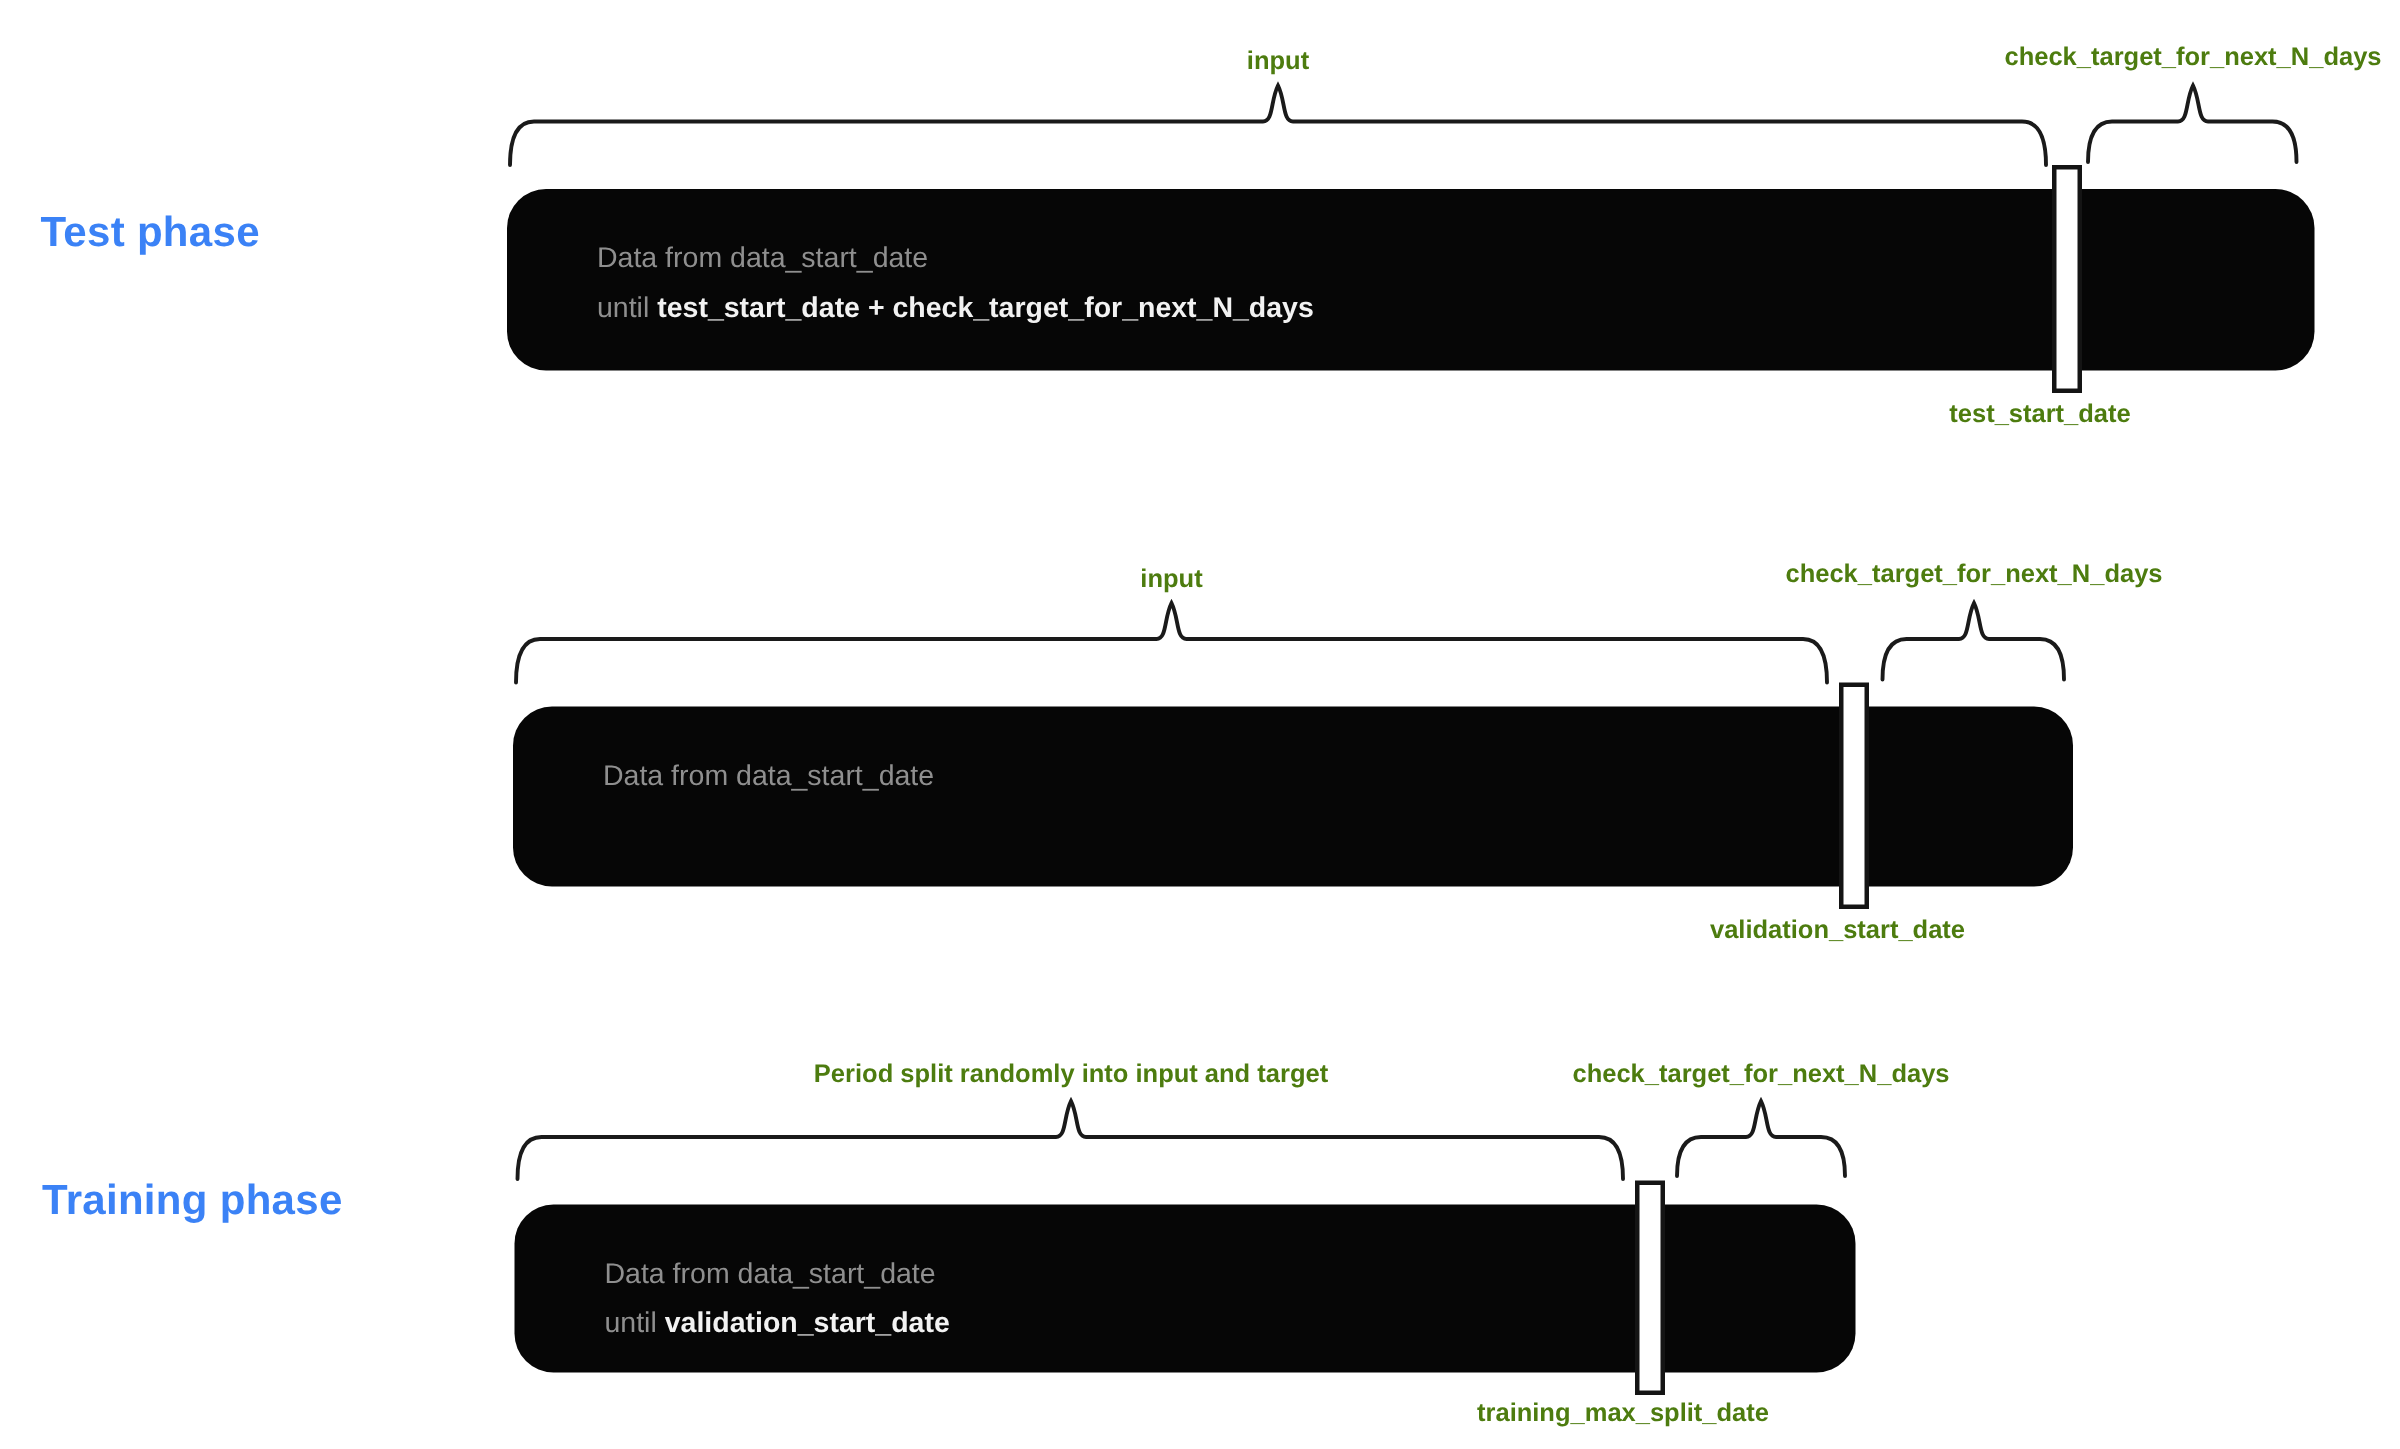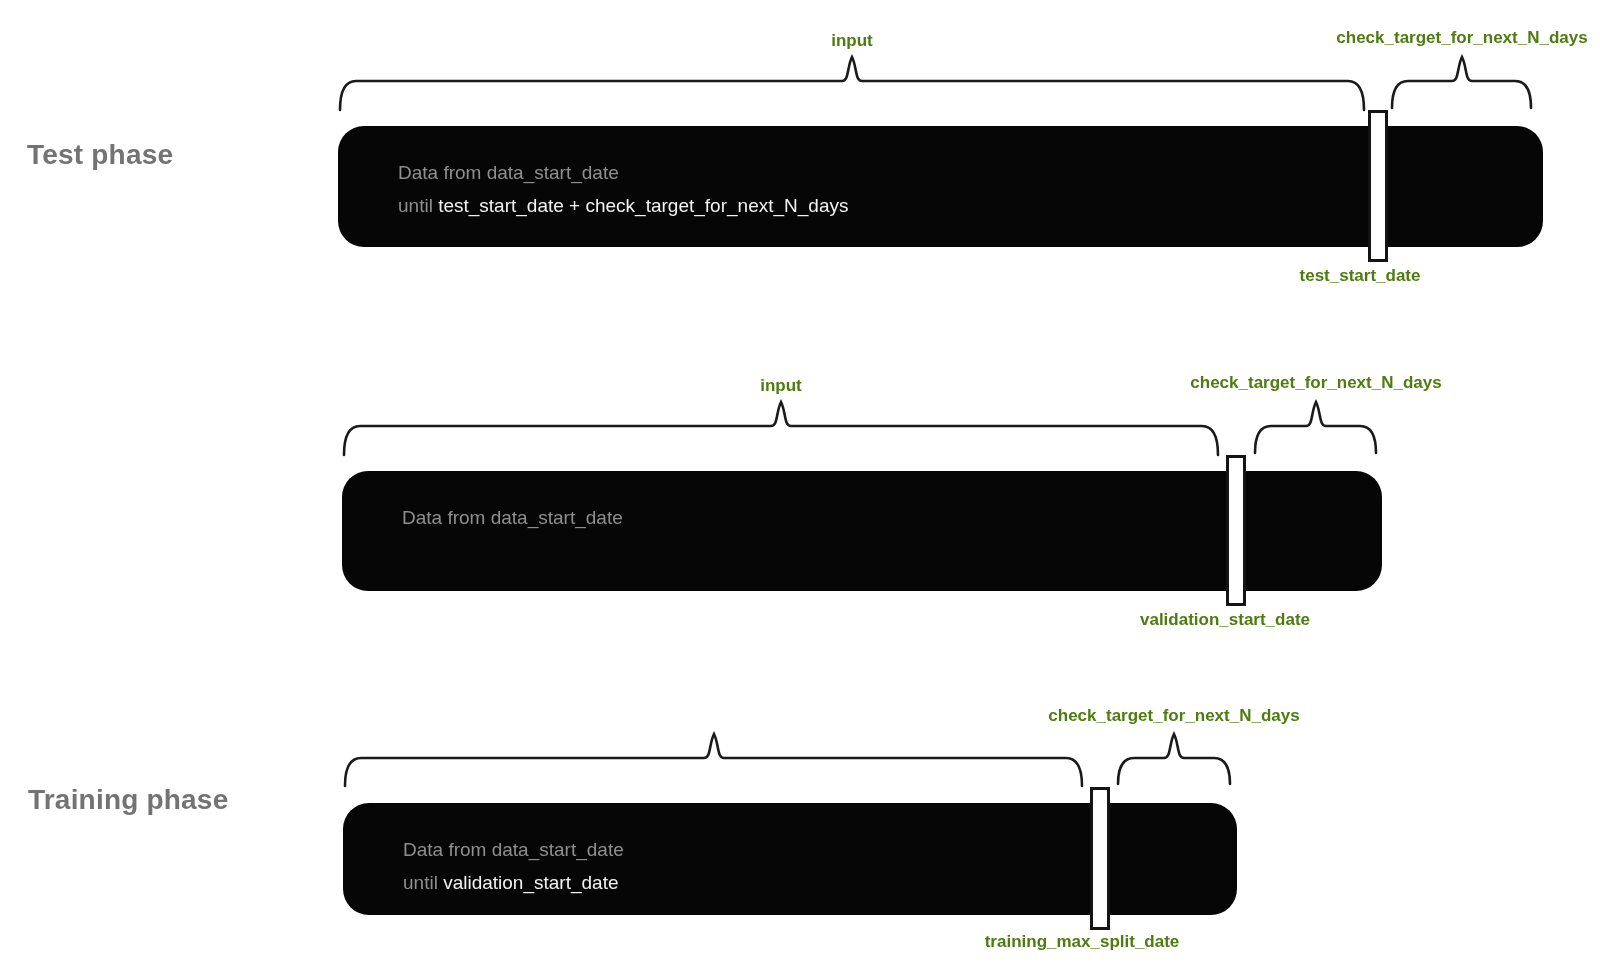--- a/index.html
+++ b/index.html
@@ -1,30 +1,30 @@
 <!DOCTYPE html>
 <html style="--bar-color: #060606; --muted-color: #8f8f8f; --emph-color: #f2f2f2; --stroke-color: #1a1a1a;"><head>
 <meta charset="utf-8">
 <style>
   html,body{margin:0;padding:0;background:#ffffff;}
   .canvas{
     position:relative;width:1600px;height:966px;background:#ffffff;
     font-family:"Liberation Sans","DejaVu Sans",sans-serif;overflow:hidden;
   }
   .phase-label{
-    position:absolute;font-size:28px;font-weight:600;color:#737373;
+    position:absolute;font-size:28px;font-weight:600;color:#3b82f6;
     white-space:nowrap;letter-spacing:.2px;
   }
   .bar{
     position:absolute;background:var(--bar-color,#060606);border-radius:26px;
     box-sizing:border-box;padding:30px 20px 0 24px;
   }
   .bar-line{font-size:19px;line-height:33px;white-space:nowrap;margin-left:36px;}
   .muted{color:var(--muted-color,#8f8f8f);font-weight:400;}
-  .emph{color:var(--emph-color,#f2f2f2);font-weight:400;}
+  .emph{color:var(--emph-color,#f2f2f2);font-weight:700;}
   .marker{
     position:absolute;width:20px;background:#ffffff;
     border:3px solid #141414;box-sizing:border-box;
   }
   .small-label{
     position:absolute;font-size:17px;font-weight:600;color:#4d7c0f;
     white-space:nowrap;transform:translateX(-50%);
   }
   .braces{position:absolute;left:0;top:0;pointer-events:none;}
   .braces path{fill:none;stroke:var(--stroke-color,#1a1a1a);stroke-width:2.6;stroke-linecap:round;}
@@ -62,20 +62,21 @@
 
   <div class="bar" style="left:342px;top:471px;width:1040px;height:120px">
     <div class="bar-line muted">Data from data_start_date</div>
   </div>
 
   <div class="marker" style="left:1226px;top:455px;height:151px"></div>
   <div class="small-label" style="left:1225px;top:610px">validation_start_date</div>
 
   <div class="phase-label" style="left:28px;top:784px">Training phase</div>
 
+  <div class="small-label" style="left:714px;top:706px">Period split randomly into input and target</div>
   <div class="small-label" style="left:1174px;top:706px">check_target_for_next_N_days</div>
 
   <div class="bar" style="left:343px;top:803px;width:894px;height:112px">
     <div class="bar-line muted">Data from data_start_date</div>
     <div class="bar-line"><span class="muted">until </span><span class="emph">validation_start_date</span></div>
   </div>
 
   <div class="marker" style="left:1090px;top:787px;height:143px"></div>
   <div class="small-label" style="left:1082px;top:932px">training_max_split_date</div>
 

